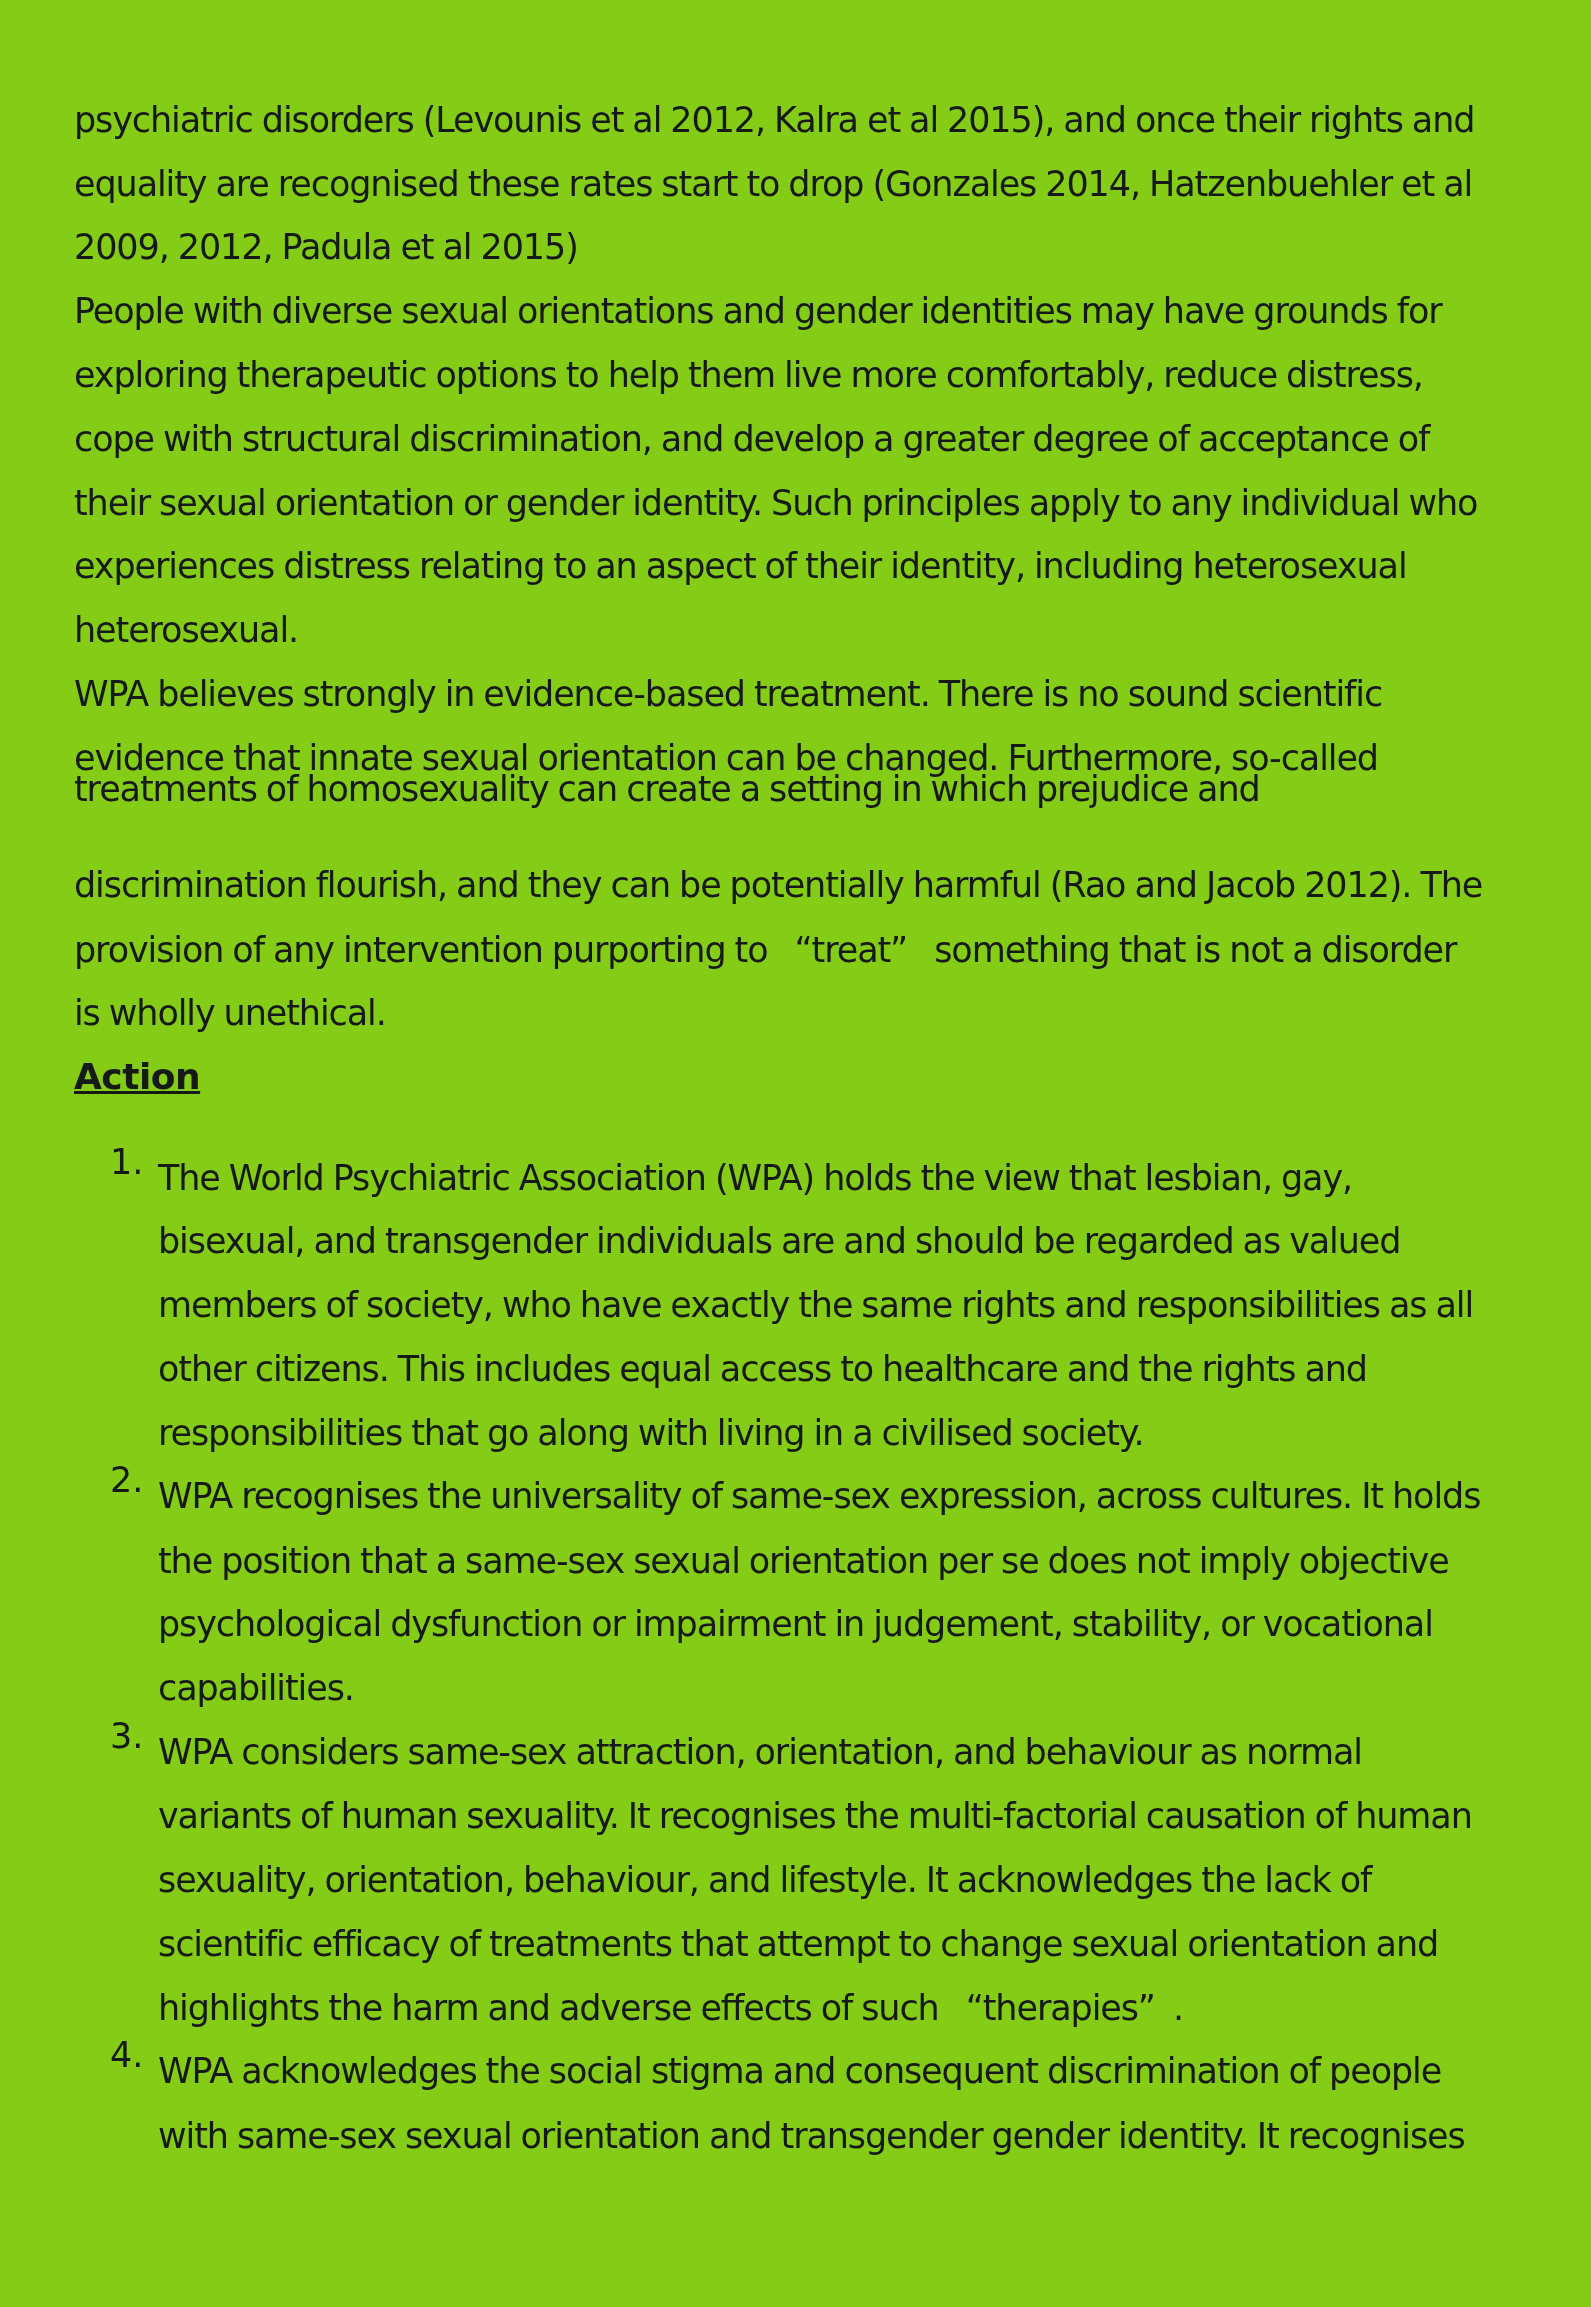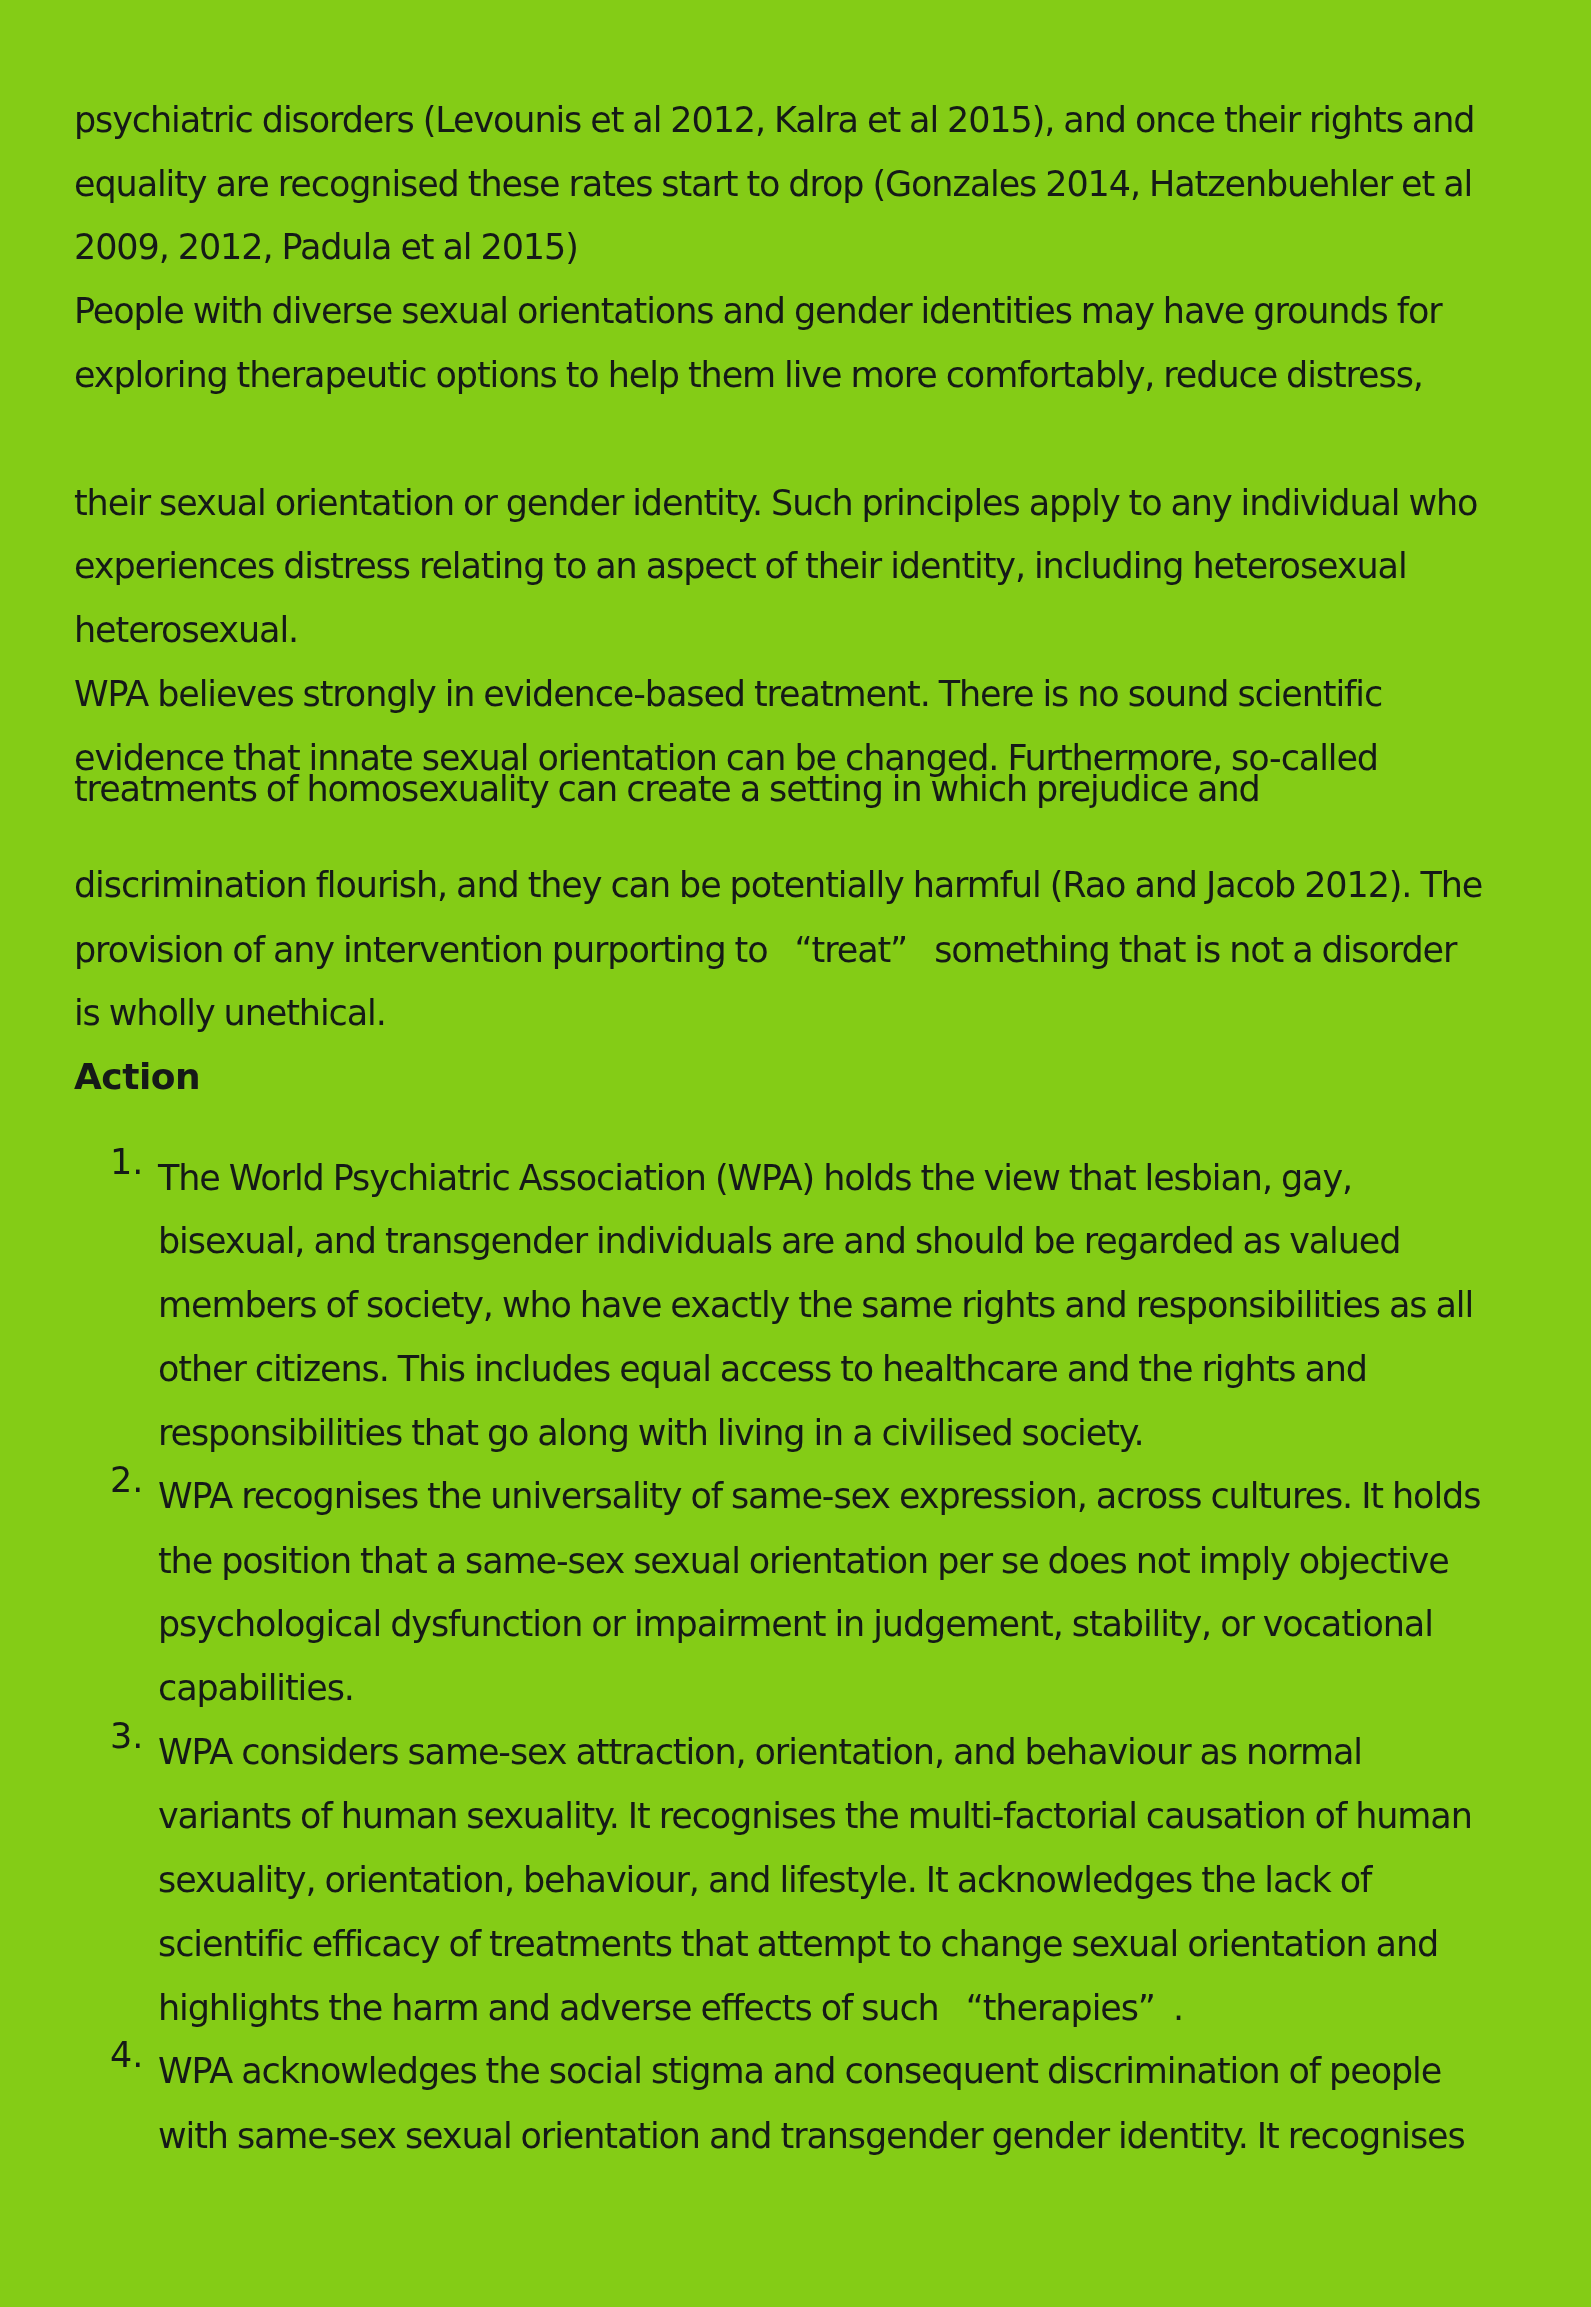--- a/index.html
+++ b/index.html
@@ -2,35 +2,36 @@
 <html style="font-size:7.6px"><head>
 <meta charset="utf-8">
 <style>
   html, body { margin: 0; padding: 0; background: #ffffff; }
   body { width: 1592px; height: 2307px; position: relative; overflow: hidden;
          font-family: "DejaVu Sans", "Liberation Sans", sans-serif; color: #151a17; }
   .page { position: absolute; left: 0; top: 0; width: 1592px; height: 2307px; background: #84cc16; }
   .line { position: absolute; white-space: nowrap; font-size: 35px; line-height: 48px;
           letter-spacing: -1.1px; word-spacing: -1px; }
   .para { left: 74px; }
-  .heading { left: 74px; font-weight: bold; font-size: 36px; letter-spacing: -0.5px; }
+  .heading { left: 74px; font-weight: bold; font-size: 36px; letter-spacing: -0.5px; text-decoration: underline; }
   .num { position: absolute; left: 110px; font-size: 35px; line-height: 48px; }
   .item { left: 158px; margin-top: 16px; }
 </style>
 </head>
 <body>
 
 <div class="page">
 
   <div class="line para" style="top:96px">psychiatric disorders (Levounis et al 2012, Kalra et al 2015), and once their rights and</div>
   <div class="line para" style="top:160px">equality are recognised these rates start to drop (Gonzales 2014, Hatzenbuehler et al</div>
   <div class="line para" style="top:223px">2009, 2012, Padula et al 2015)</div>
 
   <div class="line para" style="top:287px">People with diverse sexual orientations and gender identities may have grounds for</div>
   <div class="line para" style="top:351px">exploring therapeutic options to help them live more comfortably, reduce distress,</div>
+  <div class="line para" style="top:415px">cope with structural discrimination, and develop a greater degree of acceptance of</div>
   <div class="line para" style="top:479px">their sexual orientation or gender identity. Such principles apply to any individual who</div>
   <div class="line para" style="top:542px">experiences distress relating to an aspect of their identity, including heterosexual</div>
   <div class="line para" style="top:606px">heterosexual.</div>
 
   <div class="line para" style="top:670px">WPA believes strongly in evidence-based treatment. There is no sound scientific</div>
   <div class="line para" style="top:734px">evidence that innate sexual orientation can be changed. Furthermore, so-called</div>
   <div class="line para" style="top:765px">treatments of homosexuality can create a setting in which prejudice and</div>
   <div class="line para" style="top:861px">discrimination flourish, and they can be potentially harmful (Rao and Jacob 2012). The</div>
   <div class="line para" style="top:926px">provision of any intervention purporting to &nbsp;&nbsp;“treat”&nbsp;&nbsp; something that is not a disorder</div>
   <div class="line para" style="top:989px">is wholly unethical.</div>

